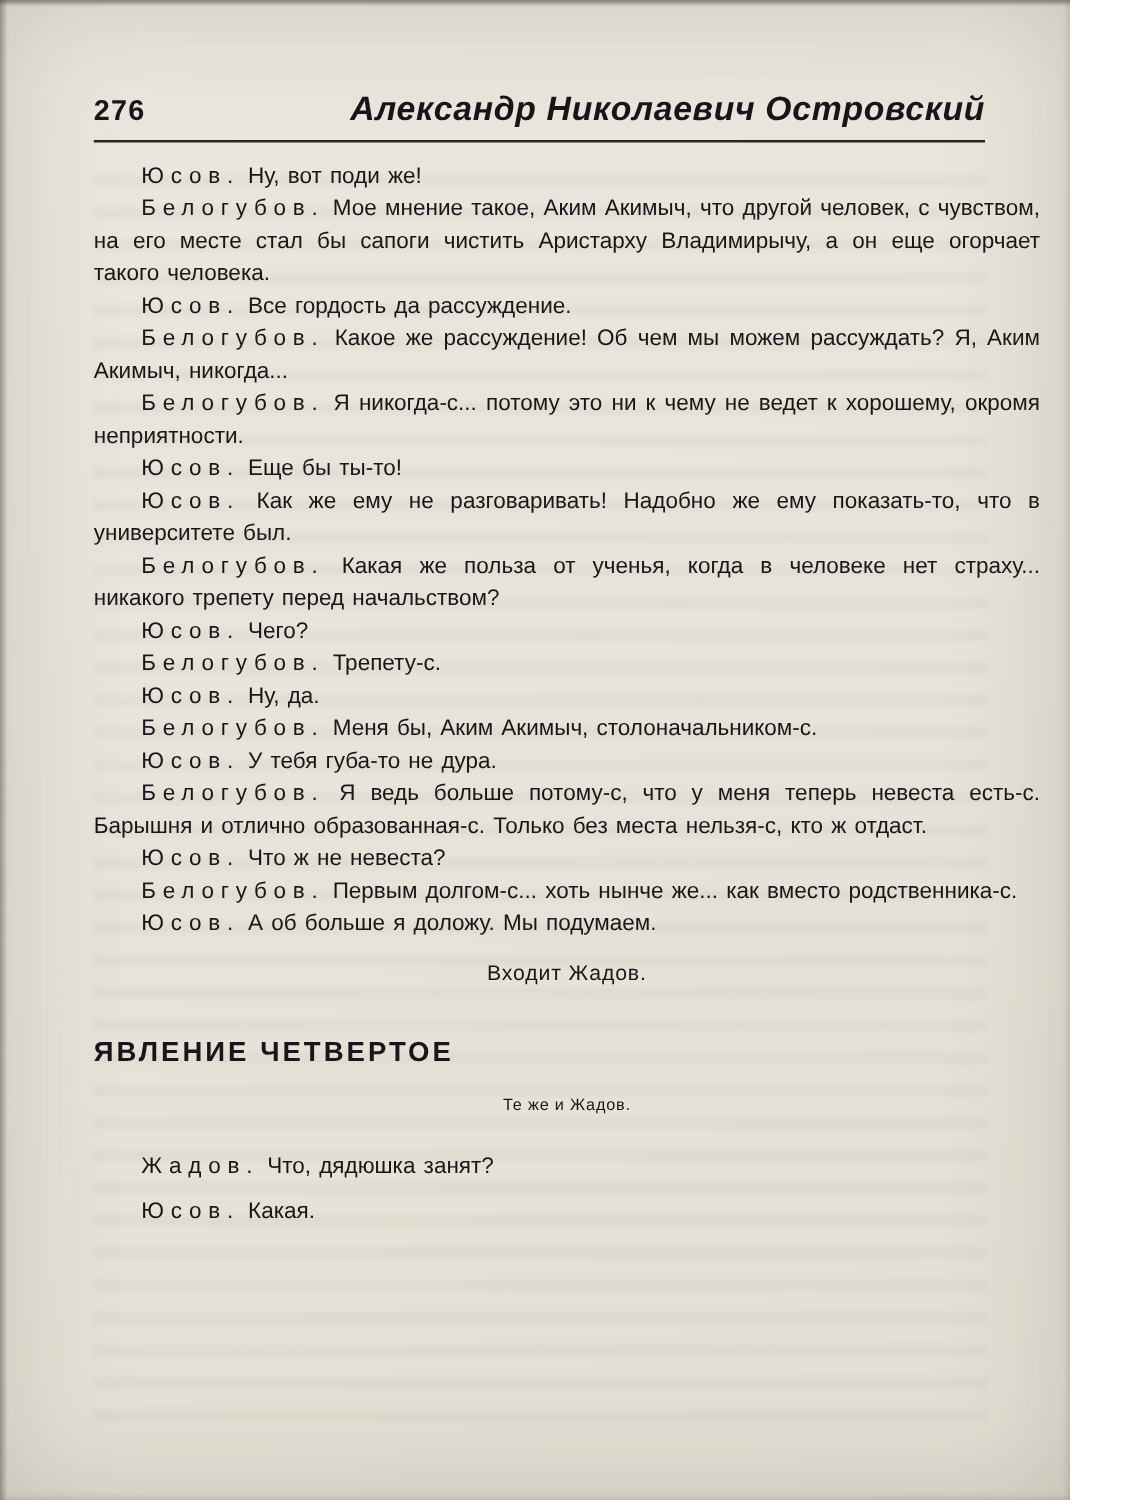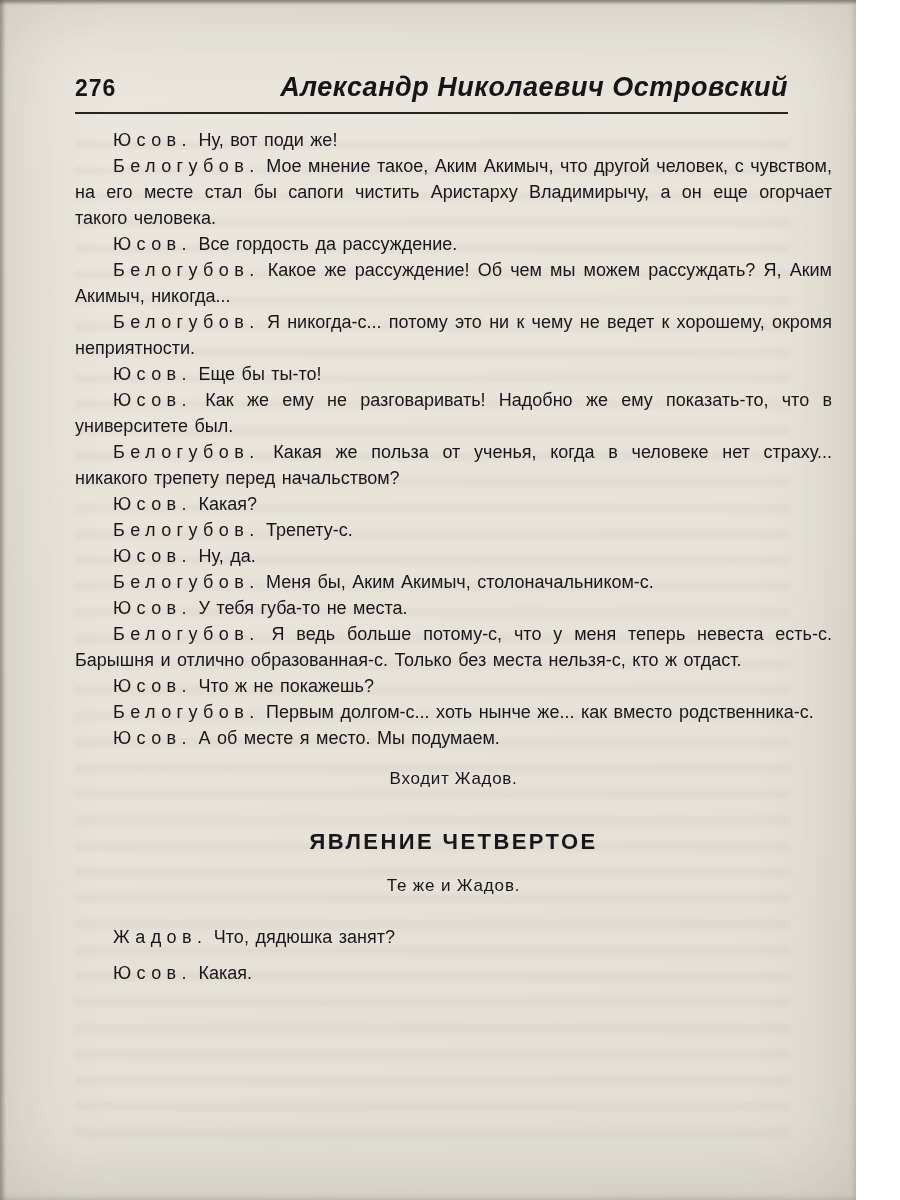--- a/index.html
+++ b/index.html
@@ -64,28 +64,28 @@
     word-spacing: 1.5px;
   }
   .speaker { letter-spacing: 0.3em; }
   .stage-direction {
     margin-top: 18px;
     text-align: center; text-indent: 0;
     font-size: 17px; letter-spacing: 0.04em;
   }
   .scene-heading {
     margin: 40px 0 17px;
-    text-align: center;
+    text-align: left;
     font-size: 22px; font-weight: bold;
     letter-spacing: 0.11em;
   }
   .scene-persons {
     margin-top: 21px;
     text-align: center;
-    font-size: 17px; letter-spacing: 0.05em;
+    font-size: 13px; letter-spacing: 0.05em;
   }
   .dialogue-after { margin-top: 28px; }
   .dialogue-after .dialogue {
     text-align: left;
     margin-bottom: 10px;
   }
 </style>
 </head>
 <body>
 
@@ -111,37 +111,37 @@
         <p class="dialogue"><span class="speaker">Белогубов.</span> <span class="line-text">Какое же рассуждение! Об чем мы можем рассуждать? Я, Аким Акимыч, никогда...</span></p>
 
         <p class="dialogue"><span class="speaker">Белогубов.</span> <span class="line-text">Я никогда-с... потому это ни к чему не ведет к хорошему, окромя неприятности.</span></p>
 
         <p class="dialogue"><span class="speaker">Юсов.</span> <span class="line-text">Еще бы ты-то!</span></p>
 
         <p class="dialogue"><span class="speaker">Юсов.</span> <span class="line-text">Как же ему не разговаривать! Надобно же ему показать-то, что в университете был.</span></p>
 
         <p class="dialogue"><span class="speaker">Белогубов.</span> <span class="line-text">Какая же польза от ученья, когда в человеке нет страху... никакого трепету перед начальством?</span></p>
 
-        <p class="dialogue"><span class="speaker">Юсов.</span> <span class="line-text">Какая?</span></p>
+        <p class="dialogue"><span class="speaker">Юсов.</span> <span class="line-text">Чего?</span></p>
 
         <p class="dialogue"><span class="speaker">Белогубов.</span> <span class="line-text">Трепету-с.</span></p>
 
         <p class="dialogue"><span class="speaker">Юсов.</span> <span class="line-text">Ну, да.</span></p>
 
         <p class="dialogue"><span class="speaker">Белогубов.</span> <span class="line-text">Меня бы, Аким Акимыч, столоначальником-с.</span></p>
 
-        <p class="dialogue"><span class="speaker">Юсов.</span> <span class="line-text">У тебя губа-то не места.</span></p>
+        <p class="dialogue"><span class="speaker">Юсов.</span> <span class="line-text">У тебя губа-то не дура.</span></p>
 
         <p class="dialogue"><span class="speaker">Белогубов.</span> <span class="line-text">Я ведь больше потому-с, что у меня теперь невеста есть-с. Барышня и отлично образованная-с. Только без места нельзя-с, кто ж отдаст.</span></p>
 
-        <p class="dialogue"><span class="speaker">Юсов.</span> <span class="line-text">Что ж не покажешь?</span></p>
+        <p class="dialogue"><span class="speaker">Юсов.</span> <span class="line-text">Что ж не невеста?</span></p>
 
         <p class="dialogue"><span class="speaker">Белогубов.</span> <span class="line-text">Первым долгом-с... хоть нынче же... как вместо родственника-с.</span></p>
 
-        <p class="dialogue"><span class="speaker">Юсов.</span> <span class="line-text">А об месте я место. Мы подумаем.</span></p>
+        <p class="dialogue"><span class="speaker">Юсов.</span> <span class="line-text">А об больше я доложу. Мы подумаем.</span></p>
 
       </div>
 
     <p class="stage-direction">Входит Жадов.</p>
 
     <h2 class="scene-heading">ЯВЛЕНИЕ ЧЕТВЕРТОЕ</h2>
 
     <p class="scene-persons">Те же и Жадов.</p>
 
     <div class="dialogue-after">

